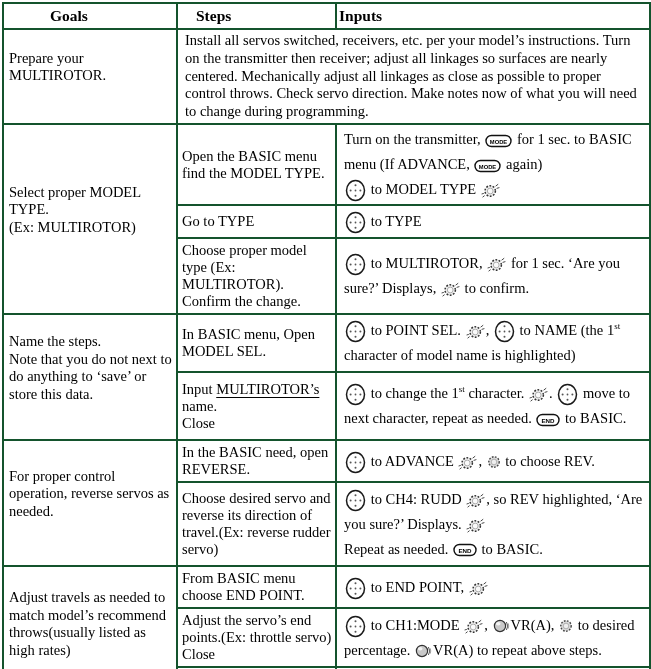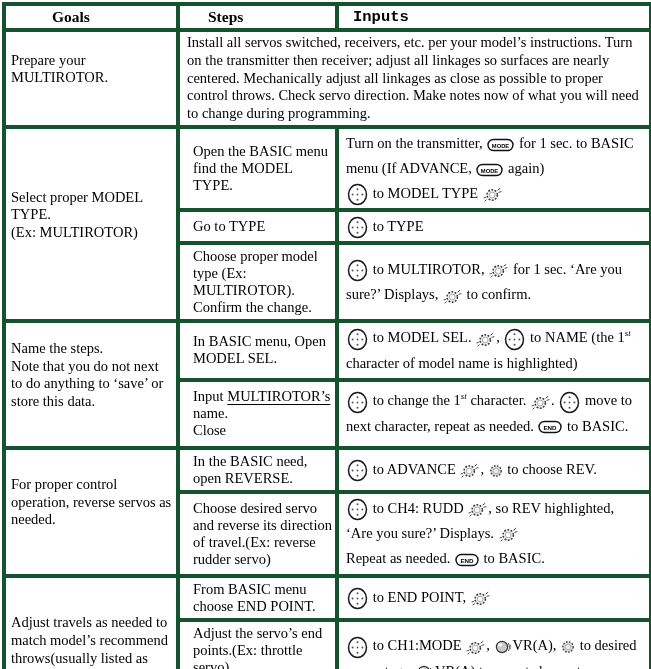--- a/index.html
+++ b/index.html
@@ -1,28 +1,28 @@
 <!DOCTYPE html>
 <html><head>
 <meta charset="utf-8">
 <style>
   html,body{margin:0;padding:0;background:#fff;}
   .page{width:651px;height:669px;box-sizing:border-box;padding:2px 0 0 2px;background:#fff;}
   table.manual{border-collapse:collapse;table-layout:fixed;width:647px;border:2px solid #000;
     font-family:"Liberation Serif","DejaVu Serif",serif;font-size:14.5px;color:#000;}
-  th,td{border:4px solid #14532d;box-sizing:border-box;overflow:hidden;}
+  th,td{border:2px solid #14532d;box-sizing:border-box;overflow:hidden;}
   th{font-size:15.5px;font-weight:bold;text-align:left;vertical-align:middle;padding:2px 4px;}
   th.h-goals{padding-left:46px;}
-  th.h-steps{padding-left:28px;}
-  th.h-inputs{padding-left:14px;font-family:Liberation Mono, monospace;}
+  th.h-steps{padding-left:18px;}
+  th.h-inputs{padding-left:2px;}
   td.goal{vertical-align:middle;padding:3px 4px 21px 5px;line-height:17.6px;}
-  td.step{vertical-align:middle;padding:3px 3px 3px 13px;line-height:17px;}
+  td.step{vertical-align:middle;padding:3px 3px 3px 4px;line-height:17px;}
   td.input{vertical-align:middle;padding:2px 5px 2px 7px;line-height:25px;}
   td.merged{vertical-align:middle;padding:2px 6px 2px 7px;line-height:17.8px;border-radius:9px;}
-  sup{font-size:0.62em;line-height:0;font-style:italic;}
+  sup{font-size:0.62em;line-height:0;}
   .wavy{text-decoration-line:underline;text-decoration-style:wavy;text-decoration-color:#e03131;
         text-decoration-thickness:1px;text-underline-offset:3px;text-decoration:underline;}
   svg.ic{vertical-align:middle;margin:0 1px;}
   svg.ic text{font-family:"Liberation Sans","DejaVu Sans",sans-serif;}
 </style>
 </head>
 <body>
 
 <div class="page">
   <table class="manual">
@@ -116,21 +116,21 @@
       <tr style="height:58px">
         <td class="goal" rowspan="2"><span>Name the steps.</span><br><span>Note that you do not next to do anything to ‘save’ or store this data.</span></td>
         <td class="step">In BASIC menu, Open MODEL SEL.</td>
         <td class="input"><svg class="ic" width="21" height="23" viewBox="0 0 21 23">
       <ellipse cx="10.5" cy="11.5" rx="9" ry="10" fill="#fff" stroke="#1a1a1a" stroke-width="1.5"></ellipse>
       <circle cx="10.5" cy="6.2" r="1" fill="#555"></circle>
               <circle cx="5.6" cy="11.5" r="1" fill="#555"></circle>
       <circle cx="15.4" cy="11.5" r="1" fill="#555"></circle>
               <circle cx="10.5" cy="16.8" r="1" fill="#555"></circle>
       <circle cx="10.5" cy="11.5" r="0.9" fill="#555"></circle>
-            </svg><span> to MODEL SEL. </span><svg class="ic" width="19" height="17" viewBox="0 0 19 17">
+            </svg><span> to POINT SEL. </span><svg class="ic" width="19" height="17" viewBox="0 0 19 17">
       <circle cx="9.2" cy="9" r="5.2" fill="#efefef" stroke="#333" stroke-width="1.5" stroke-dasharray="1.8 1.5"></circle>
       <circle cx="9.2" cy="9" r="2.9" fill="#fafafa" stroke="#999" stroke-width="0.8"></circle>
       <g stroke="#333" stroke-width="0.9">
         <line x1="14.6" y1="4.2" x2="17.2" y2="2.2"></line>
                 <line x1="15.6" y1="6.4" x2="18.4" y2="5.6"></line>
         <line x1="3.6" y1="13.6" x2="1.6" y2="15.2"></line>
                 <line x1="2.8" y1="11.4" x2="0.6" y2="12"></line>
               </g>
             </svg><span>,  </span><svg class="ic" width="21" height="23" viewBox="0 0 21 23">
       <ellipse cx="10.5" cy="11.5" rx="9" ry="10" fill="#fff" stroke="#1a1a1a" stroke-width="1.5"></ellipse>

